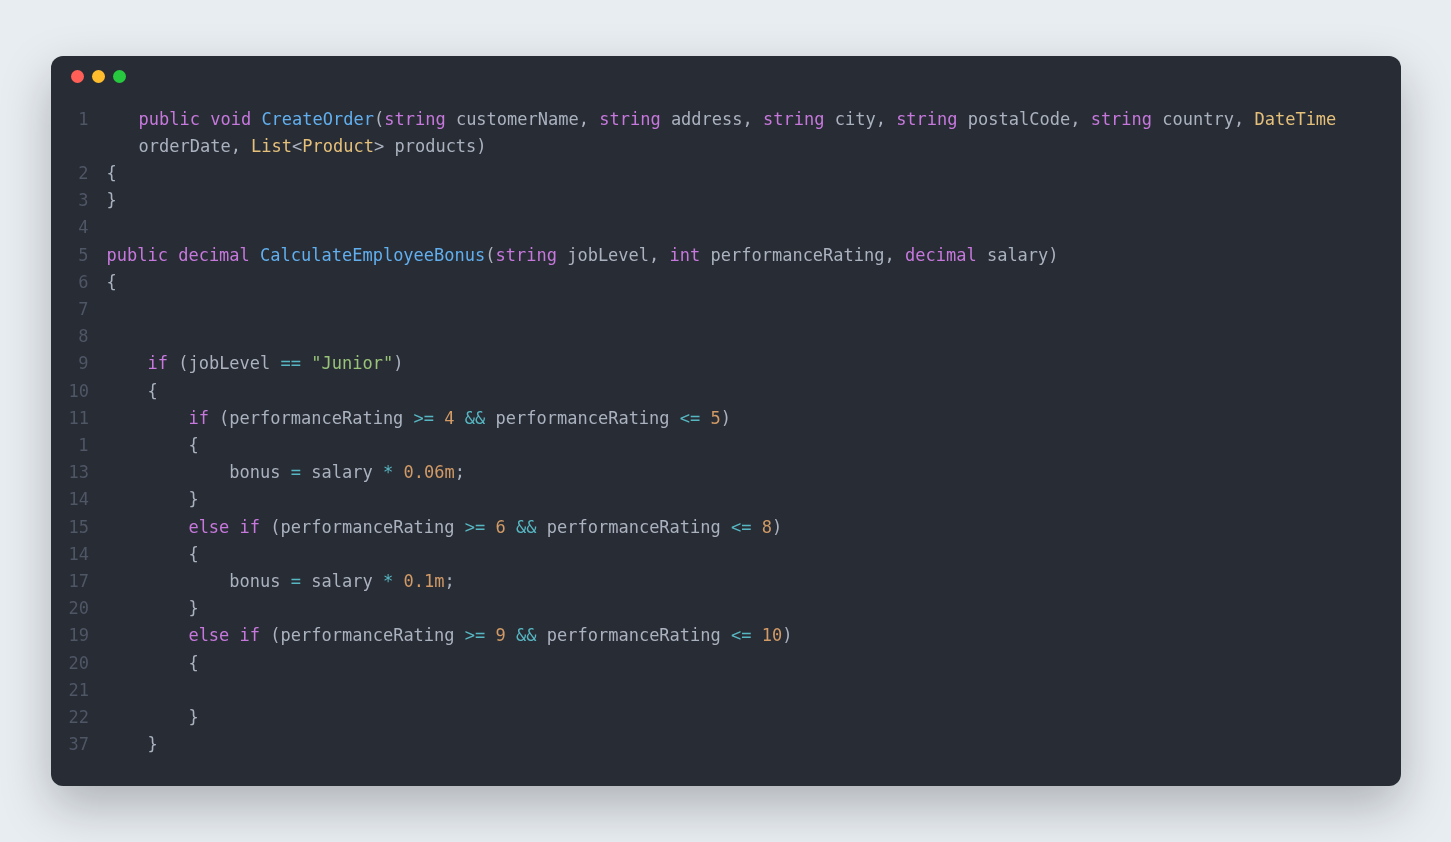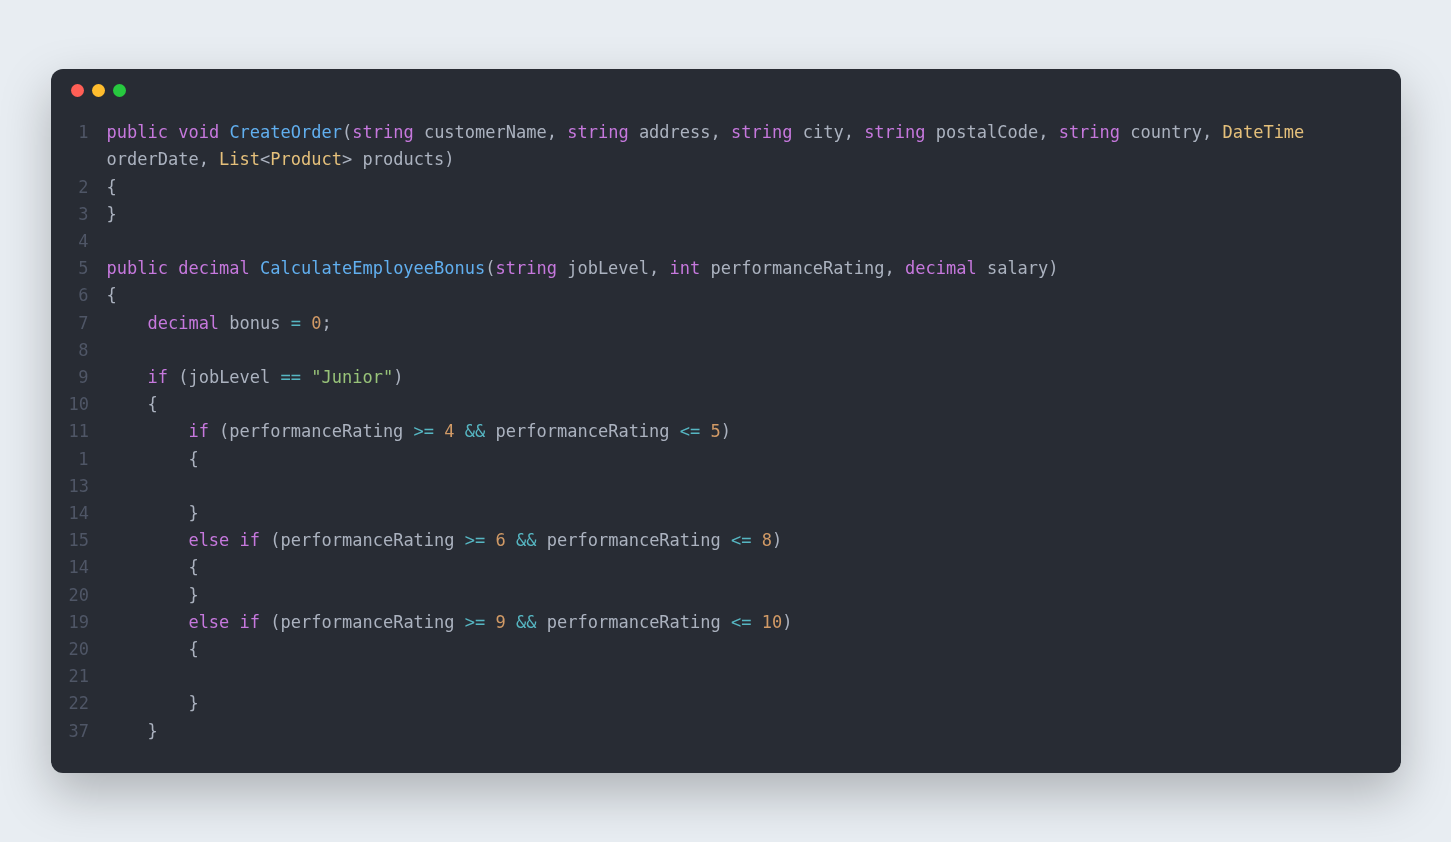--- a/index.html
+++ b/index.html
@@ -51,20 +51,21 @@
     flex-shrink: 0;
     user-select: none;
   }
   .code {
     white-space: pre;
     color: #abb2bf;
   }
   .code.wrap {
     white-space: pre-wrap;
     word-break: break-word;
+    margin-left: 32px;
   }
   .k  { color: #c678dd; }  
   .t  { color: #c678dd; }  
   .fn { color: #61afef; }  
   .cl { color: #e5c07b; }  
   .s  { color: #98c379; }  
   .n  { color: #d19a66; }  
   .op { color: #56b6c2; }  
   .v  { color: #abb2bf; }  
   .p  { color: #abb2bf; }  
@@ -98,21 +99,20 @@
       <div class="line">
         <div class="lineno">5</div>
         <div class="code"><span class="k">public</span><span class="p"> </span><span class="t">decimal</span><span class="p"> </span><span class="fn">CalculateEmployeeBonus</span><span class="p">(</span><span class="t">string</span><span class="p"> </span><span class="v">jobLevel</span><span class="p">, </span><span class="t">int</span><span class="p"> </span><span class="v">performanceRating</span><span class="p">, </span><span class="t">decimal</span><span class="p"> </span><span class="v">salary</span><span class="p">)</span></div>
       </div>
       <div class="line">
         <div class="lineno">6</div>
         <div class="code"><span class="p">{</span></div>
       </div>
       <div class="line">
         <div class="lineno">7</div>
-        <div class="code"><span class="p">    </span><span class="t">decimal</span><span class="p"> </span><span class="v">bonus</span><span class="p"> </span><span class="op">=</span><span class="p"> </span><span class="n">0</span><span class="p">;</span></div>
       </div>
       <div class="line">
         <div class="lineno">8</div>
         <div class="code"></div>
       </div>
       <div class="line">
         <div class="lineno">9</div>
         <div class="code"><span class="p">    </span><span class="k">if</span><span class="p"> (</span><span class="v">jobLevel</span><span class="p"> </span><span class="op">==</span><span class="p"> </span><span class="s">"Junior"</span><span class="p">)</span></div>
       </div>
       <div class="line">
@@ -122,32 +122,37 @@
       <div class="line">
         <div class="lineno">11</div>
         <div class="code"><span class="p">        </span><span class="k">if</span><span class="p"> (</span><span class="v">performanceRating</span><span class="p"> </span><span class="op">&gt;=</span><span class="p"> </span><span class="n">4</span><span class="p"> </span><span class="op">&amp;&amp;</span><span class="p"> </span><span class="v">performanceRating</span><span class="p"> </span><span class="op">&lt;=</span><span class="p"> </span><span class="n">5</span><span class="p">)</span></div>
       </div>
       <div class="line">
         <div class="lineno">1</div>
         <div class="code"><span class="p">        {</span></div>
       </div>
       <div class="line">
         <div class="lineno">13</div>
+        <div class="code"><span class="p">            </span><span class="v">bonus</span><span class="p"> </span><span class="op">=</span><span class="p"> </span><span class="v">salary</span><span class="p"> </span><span class="op">*</span><span class="p"> </span><span class="n">0.06m</span><span class="p">;</span></div>
       </div>
       <div class="line">
         <div class="lineno">14</div>
         <div class="code"><span class="p">        }</span></div>
       </div>
       <div class="line">
         <div class="lineno">15</div>
         <div class="code"><span class="p">        </span><span class="k">else</span><span class="p"> </span><span class="k">if</span><span class="p"> (</span><span class="v">performanceRating</span><span class="p"> </span><span class="op">&gt;=</span><span class="p"> </span><span class="n">6</span><span class="p"> </span><span class="op">&amp;&amp;</span><span class="p"> </span><span class="v">performanceRating</span><span class="p"> </span><span class="op">&lt;=</span><span class="p"> </span><span class="n">8</span><span class="p">)</span></div>
       </div>
       <div class="line">
         <div class="lineno">14</div>
         <div class="code"><span class="p">        {</span></div>
+      </div>
+      <div class="line">
+        <div class="lineno">17</div>
+        <div class="code"><span class="p">            </span><span class="v">bonus</span><span class="p"> </span><span class="op">=</span><span class="p"> </span><span class="v">salary</span><span class="p"> </span><span class="op">*</span><span class="p"> </span><span class="n">0.1m</span><span class="p">;</span></div>
       </div>
       <div class="line">
         <div class="lineno">20</div>
         <div class="code"><span class="p">        }</span></div>
       </div>
       <div class="line">
         <div class="lineno">19</div>
         <div class="code"><span class="p">        </span><span class="k">else</span><span class="p"> </span><span class="k">if</span><span class="p"> (</span><span class="v">performanceRating</span><span class="p"> </span><span class="op">&gt;=</span><span class="p"> </span><span class="n">9</span><span class="p"> </span><span class="op">&amp;&amp;</span><span class="p"> </span><span class="v">performanceRating</span><span class="p"> </span><span class="op">&lt;=</span><span class="p"> </span><span class="n">10</span><span class="p">)</span></div>
       </div>
       <div class="line">

